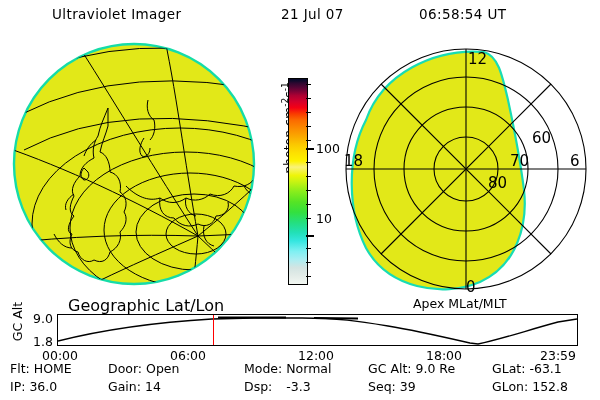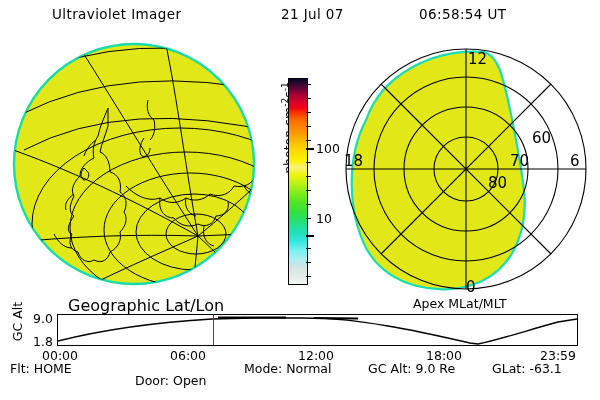--- a/index.html
+++ b/index.html
@@ -198,21 +198,21 @@
   .status-row.row1 { top: 18px; }
   .status-cell {
     position: absolute;
     top: 0;
     font-size: 12.5px;
     white-space: nowrap;
   }
   .status-cell .k { }
   .status-cell .v { }
   .c0 { left: 10px; }
-  .c1 { left: 135px; margin-top: 12px; }
+  .c1 { left: 108px; }
   .c2 { left: 244px; }
   .c3 { left: 368px; }
   .c4 { left: 492px; }
 </style>
 </head>
 <body>
 
 <div class="root">
 
   <div class="header">
@@ -406,15 +406,37 @@
       </div>
       <div class="status-cell c3">
         <span class="k">GC Alt:</span>
         <span class="v">9.0 Re</span>
       </div>
       <div class="status-cell c4">
         <span class="k">GLat:</span>
         <span class="v">-63.1</span>
       </div>
     </div>
+    <div class="status-row row1">
+      <div class="status-cell c0">
+        <span class="k">IP:</span>
+        <span class="v">36.0</span>
+      </div>
+      <div class="status-cell c1">
+        <span class="k">Gain:</span>
+        <span class="v">14</span>
+      </div>
+      <div class="status-cell c2">
+        <span class="k">Dsp:</span>
+        <span class="v" style="margin-left:10px">-3.3</span>
+      </div>
+      <div class="status-cell c3">
+        <span class="k">Seq:</span>
+        <span class="v">39</span>
+      </div>
+      <div class="status-cell c4">
+        <span class="k">GLon:</span>
+        <span class="v">152.8</span>
+      </div>
+    </div>
   </div>
 
 </div>
 
 </body></html>

